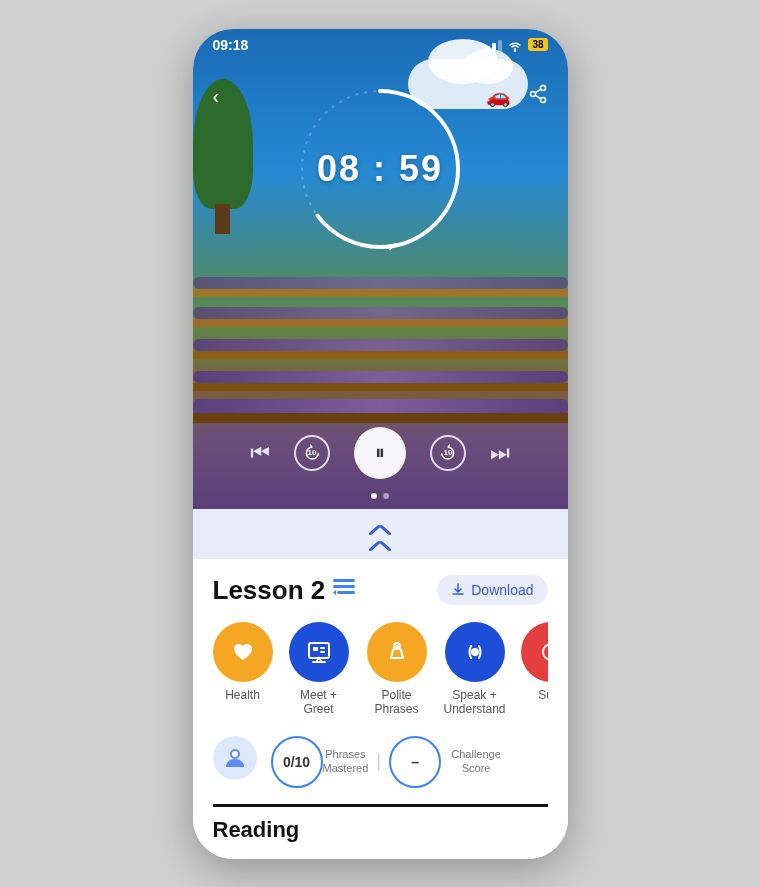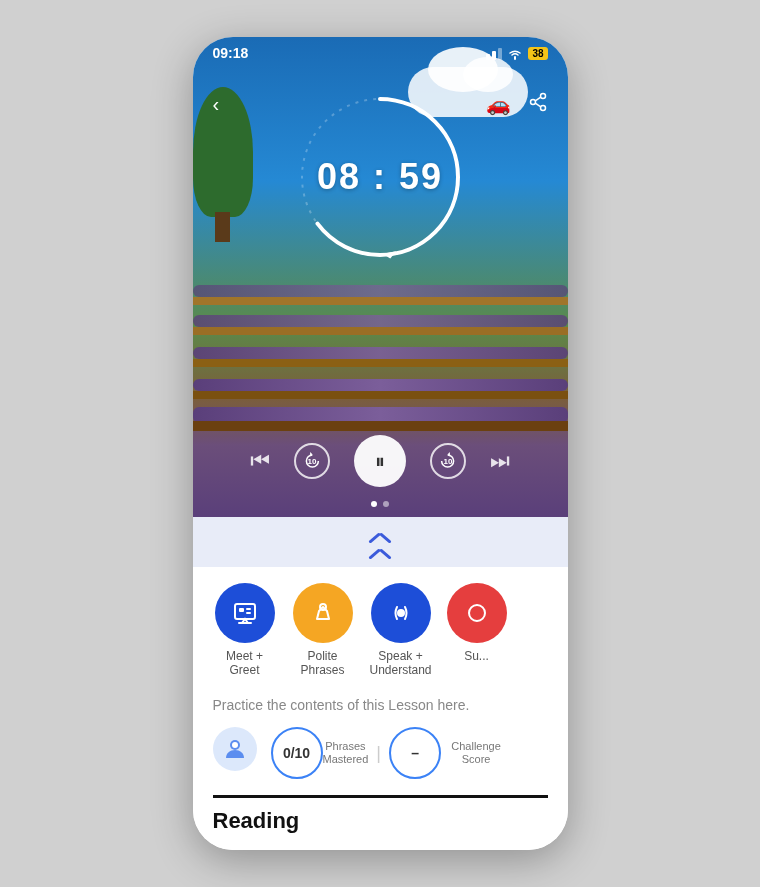--- a/index.html
+++ b/index.html
@@ -537,23 +537,51 @@
 
   <div class="chevron-banner">
     <div class="chevron-up">
       <div class="chevron-up-row"></div>
       <div class="chevron-up-row"></div>
     </div>
   </div>
 
   <div class="content-area">
 
+    <div class="lesson-header">
+      <div class="lesson-title-row">
+        <span class="lesson-title">Lesson 2</span>
+        <span class="list-icon">
+          <svg width="22" height="18" viewBox="0 0 22 18" fill="none">
+            <rect x="0" y="0" width="22" height="3" rx="1.5" fill="#3b82f6"></rect>
+            <rect x="0" y="6" width="22" height="3" rx="1.5" fill="#3b82f6"></rect>
+            <rect x="4" y="12" width="18" height="3" rx="1.5" fill="#3b82f6"></rect>
+            <path d="M0 13.5 L3 16 L3 11 Z" fill="#3b82f6"></path>
+          </svg>
+        </span>
+      </div>
+      <button class="download-btn">
+        <svg width="14" height="14" viewBox="0 0 14 14" fill="none">
+          <path d="M7 1v8M4 6l3 3 3-3" stroke="#3b5bdb" stroke-width="1.5" stroke-linecap="round" stroke-linejoin="round"></path>
+          <path d="M2 11h10" stroke="#3b5bdb" stroke-width="1.5" stroke-linecap="round"></path>
+        </svg>
+        <span>Download</span>
+      </button>
+    </div>
 
     <div class="categories">
 
+      <div class="category-item">
+        <div class="category-circle cat-orange">
+          <svg width="28" height="28" viewBox="0 0 28 28" fill="none">
+            <path d="M14 22s-9-5.5-9-11a5 5 0 0 1 9-3 5 5 0 0 1 9 3c0 5.5-9 11-9 11z" fill="white"></path>
+          </svg>
+        </div>
+        <span class="category-label">Health</span>
+      </div>
 
       <div class="category-item">
         <div class="category-circle cat-blue">
           <svg width="28" height="28" viewBox="0 0 28 28" fill="none">
             <rect x="4" y="5" width="20" height="15" rx="2" stroke="white" stroke-width="2" fill="none"></rect>
             <rect x="8" y="9" width="5" height="4" rx="1" fill="white"></rect>
             <rect x="15" y="9" width="5" height="2" rx="1" fill="white"></rect>
             <rect x="15" y="13" width="5" height="2" rx="1" fill="white"></rect>
             <path d="M11 24 l3-4 l3 4" fill="none" stroke="white" stroke-width="2"></path>
             <line x1="8" y1="24" x2="20" y2="24" stroke="white" stroke-width="2" stroke-linecap="round"></line>
@@ -587,21 +615,20 @@
       <div class="category-item">
         <div class="category-circle cat-red" style="background:#e53e3e;">
           <svg width="28" height="28" viewBox="0 0 28 28" fill="none">
             <circle cx="14" cy="14" r="8" stroke="white" stroke-width="2" fill="none"></circle>
           </svg>
         </div>
         <span class="category-label">Su...</span>
       </div>
     </div>
 
-    <p class="practice-text">Practice the contents of this Lesson here.</p>
 
     <div class="voice-coach-card">
       <div class="vc-avatar">
         <svg width="26" height="26" viewBox="0 0 26 26" fill="none">
           <circle cx="13" cy="9" r="5" fill="#5b8def"></circle>
           <path d="M4 22c0-5 4-8 9-8s9 3 9 8" fill="#5b8def"></path>
           <circle cx="13" cy="9" r="3" fill="white"></circle>
         </svg>
       </div>
       <div class="vc-info">

